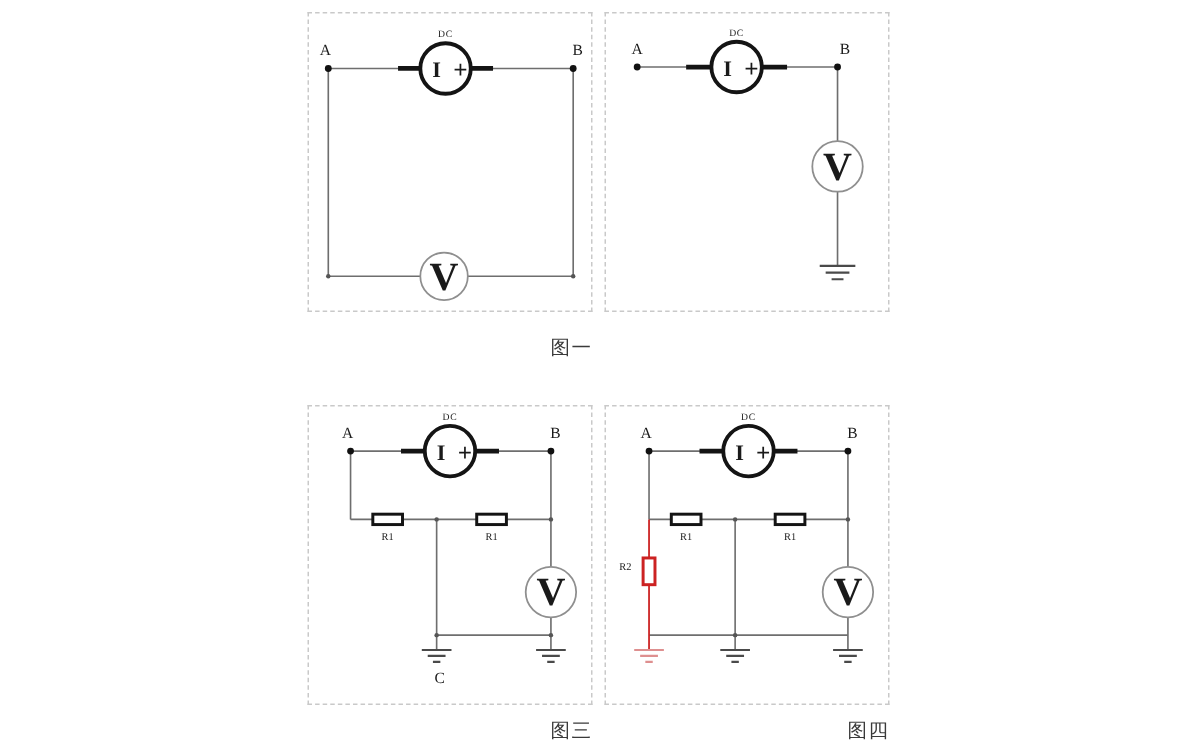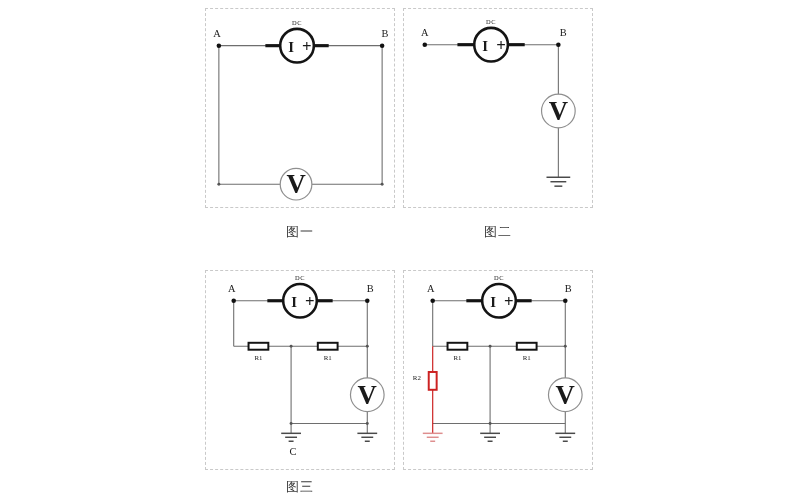--- a/index.html
+++ b/index.html
@@ -1,21 +1,21 @@
 <!DOCTYPE html>
 <html style="--wire: #6e6e6e; --component-stroke: #141414; --voltmeter-ring: #8f8f8f; --ground: #4a4a4a; --highlight-red: #cc2222; --highlight-red-ground: #de8f8f; --panel-border: #c9c9c9; --caption-text: #3a3a3a; --label-text: #1a1a1a;"><head>
 <meta charset="utf-8">
 <style>
   html,body{margin:0;padding:0;background:#ffffff;}
   body{width:800px;height:500px;overflow:hidden;}
   .stage{position:relative;width:800px;height:500px;background:#fff;
          font-family:"Liberation Serif","DejaVu Serif",serif;}
   .panel{position:absolute;width:190px;height:200px;box-sizing:border-box;
          border:1px dashed var(--panel-border,#c9c9c9);background:#fff;}
-  .caption{position:absolute;width:190px;text-align:center;font-size:13px;
+  .caption{position:absolute;width:190px;text-align:right;font-size:13px;
            color:var(--caption-text,#3a3a3a);letter-spacing:1px;}
   svg{display:block;}
   svg text{font-family:"Liberation Serif","DejaVu Serif",serif;fill:var(--label-text,#1a1a1a);}
   .wire{stroke:var(--wire,#6e6e6e);stroke-width:1.1;fill:none;}
   .stub{stroke:var(--component-stroke,#141414);stroke-width:3.2;}
   .comp-circle{fill:#fff;stroke:var(--component-stroke,#141414);stroke-width:2.6;}
   .vm-circle{fill:#fff;stroke:var(--voltmeter-ring,#8f8f8f);stroke-width:1.2;}
   .res{fill:#fff;stroke:var(--component-stroke,#141414);stroke-width:2;}
   .res-red{fill:#fff;stroke:var(--highlight-red,#cc2222);stroke-width:2;}
   .wire-red{stroke:var(--highlight-red,#cc2222);stroke-width:1.2;fill:none;}
@@ -87,21 +87,20 @@
         <line class="gnd" x1="144" y1="170" x2="168" y2="170"></line>
         <line class="gnd" x1="148" y1="174.5" x2="164" y2="174.5"></line>
         <line class="gnd" x1="152" y1="179" x2="160" y2="179"></line>
       </g>
       <circle class="node" cx="21" cy="36" r="2.3"></circle>
       <circle class="node" cx="156" cy="36" r="2.3"></circle>
       <text class="lbl" x="21" y="27" text-anchor="middle">A</text>
       <text class="lbl" x="161" y="27" text-anchor="middle">B</text>
     </svg>
   </div>
-  <div class="caption" style="left:403px;top:223px;">图二</div>
 
   <div class="panel" style="left:205px;top:270px;">
     <svg viewBox="0 0 190 200" width="188" height="198">
       <g>
         <line class="wire" x1="28" y1="30" x2="163" y2="30"></line>
         <line class="wire" x1="28" y1="30" x2="28" y2="76"></line>
         <line class="wire" x1="28" y1="76" x2="163" y2="76"></line>
         <line class="wire" x1="86" y1="76" x2="86" y2="164"></line>
         <line class="wire" x1="163" y1="30" x2="163" y2="164"></line>
         <line class="wire" x1="86" y1="154" x2="163" y2="154"></line>
@@ -202,14 +201,15 @@
       </g>
       <circle class="node" cx="29" cy="30" r="2.3"></circle>
       <circle class="node" cx="163" cy="30" r="2.3"></circle>
       <circle class="jdot" cx="87" cy="76" r="1.5"></circle>
       <circle class="jdot" cx="163" cy="76" r="1.5"></circle>
       <circle class="jdot" cx="87" cy="154" r="1.5"></circle>
       <text class="lbl" x="27" y="21" text-anchor="middle">A</text>
       <text class="lbl" x="166" y="21" text-anchor="middle">B</text>
     </svg>
   </div>
+  <div class="caption" style="left:403px;top:478px;">图四</div>
 
 </div>
 
 </body></html>

